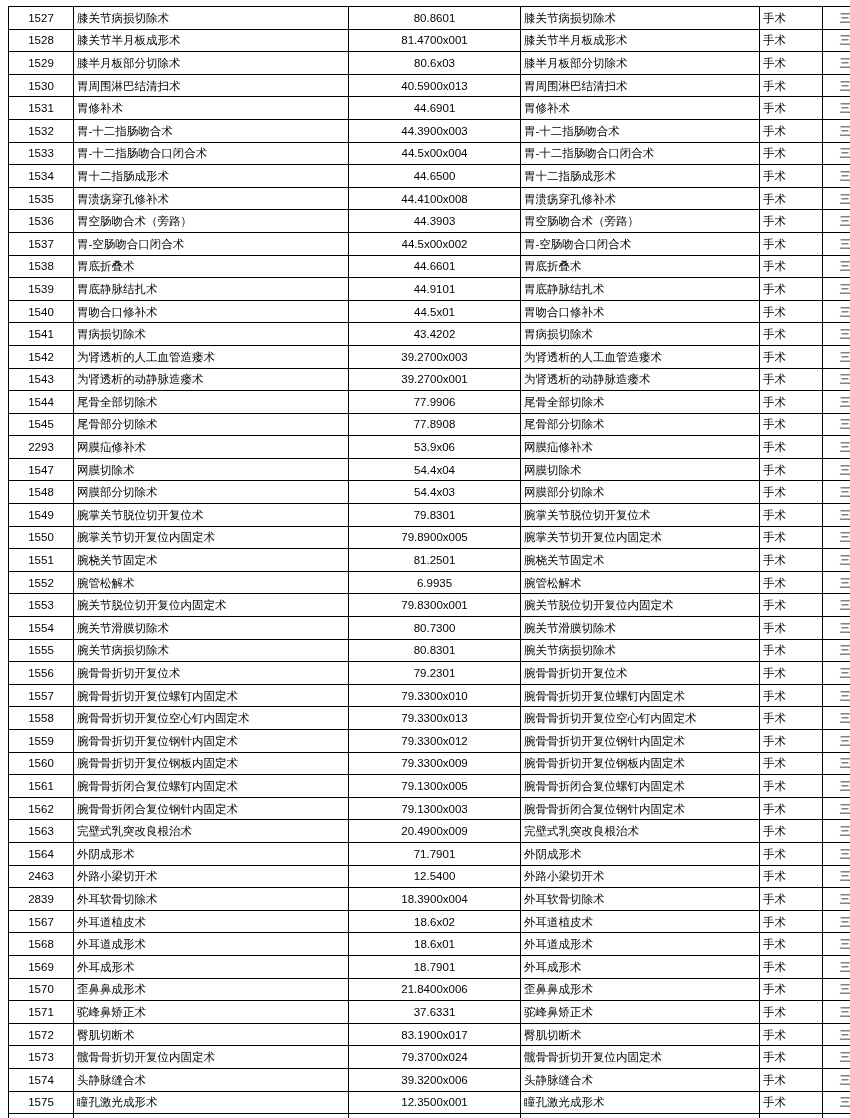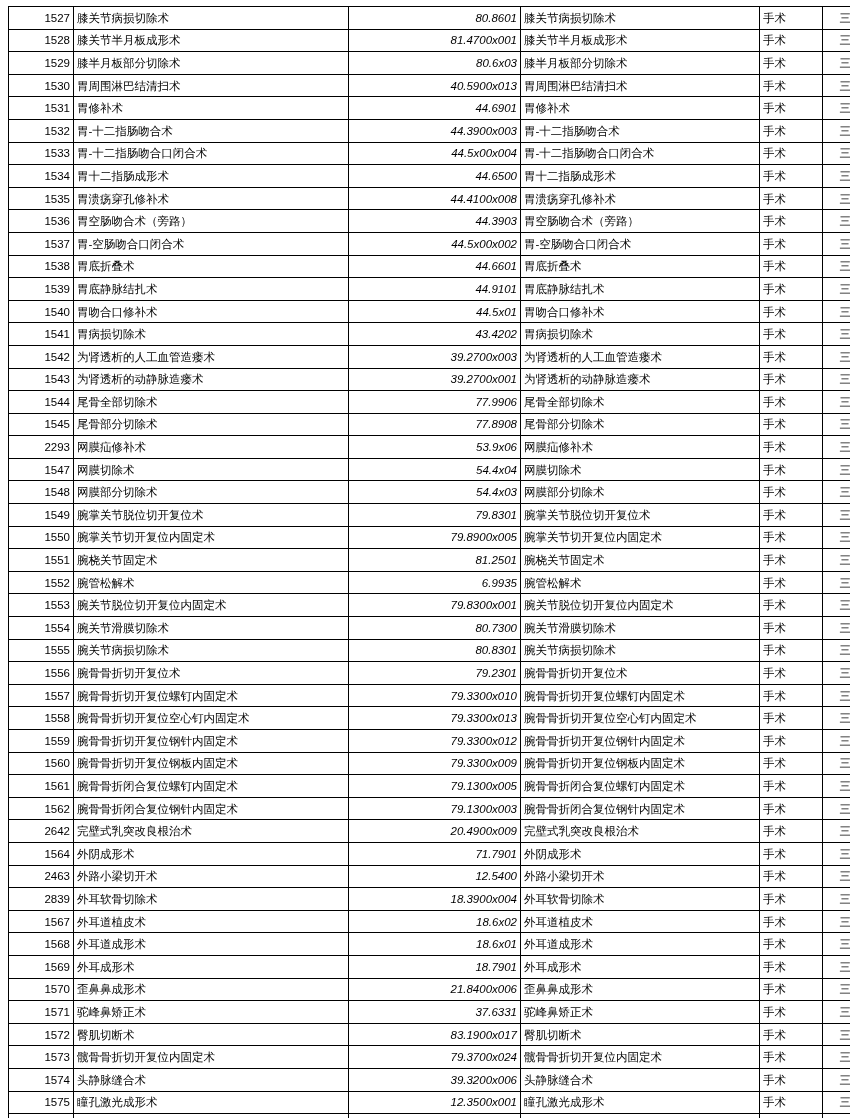--- a/index.html
+++ b/index.html
@@ -28,23 +28,23 @@
   }
   table.proc td {
     border: 1px solid #000;
     height: 21.6px;
     padding: 0 3px;
     overflow: hidden;
     white-space: nowrap;
     line-height: 20px;
     vertical-align: middle;
   }
-  td.c-idx  { width: 58px;  text-align: right; }
+  td.c-idx  { width: 58px;  text-align: center; }
   td.c-name { width: 268px; text-align: left; padding-left: 5px; }
-  td.c-code { width: 165px; text-align: right; padding-left: 5px; font-style: italic; }
+  td.c-code { width: 165px; text-align: center; padding-left: 5px; }
   td.c-alt  { width: 232px; text-align: left; padding-left: 5px; }
   td.c-type { width: 56px;  text-align: left; }
   td.c-lvl  { width: 50px;  text-align: center; }
 </style>
 </head>
 <body>
 
 <div class="page">
   <table class="proc">
     <tbody id="table-body">
@@ -330,21 +330,21 @@
         </tr>
         <tr>
           <td class="c-idx">1562</td>
           <td class="c-name">腕骨骨折闭合复位钢针内固定术</td>
           <td class="c-code">79.1300x003</td>
           <td class="c-alt">腕骨骨折闭合复位钢针内固定术</td>
           <td class="c-type">手术</td>
           <td class="c-lvl">三级</td>
         </tr>
         <tr>
-          <td class="c-idx">2642</td>
+          <td class="c-idx">1563</td>
           <td class="c-name">完壁式乳突改良根治术</td>
           <td class="c-code">20.4900x009</td>
           <td class="c-alt">完壁式乳突改良根治术</td>
           <td class="c-type">手术</td>
           <td class="c-lvl">三级</td>
         </tr>
         <tr>
           <td class="c-idx">1564</td>
           <td class="c-name">外阴成形术</td>
           <td class="c-code">71.7901</td>

